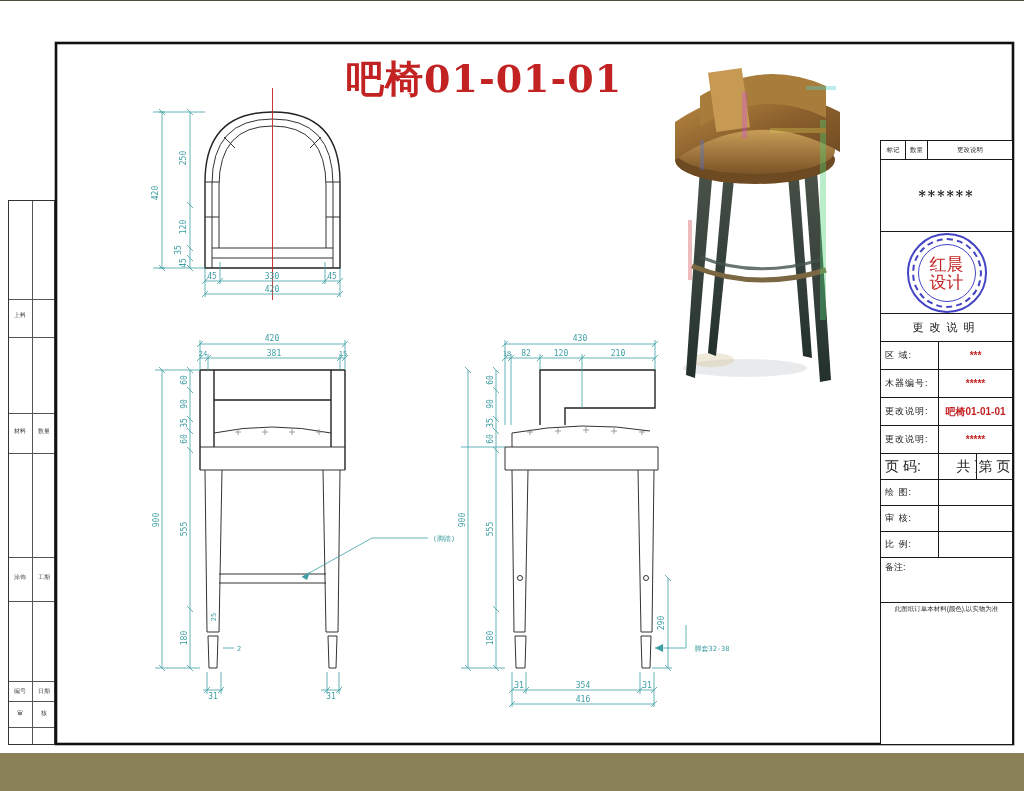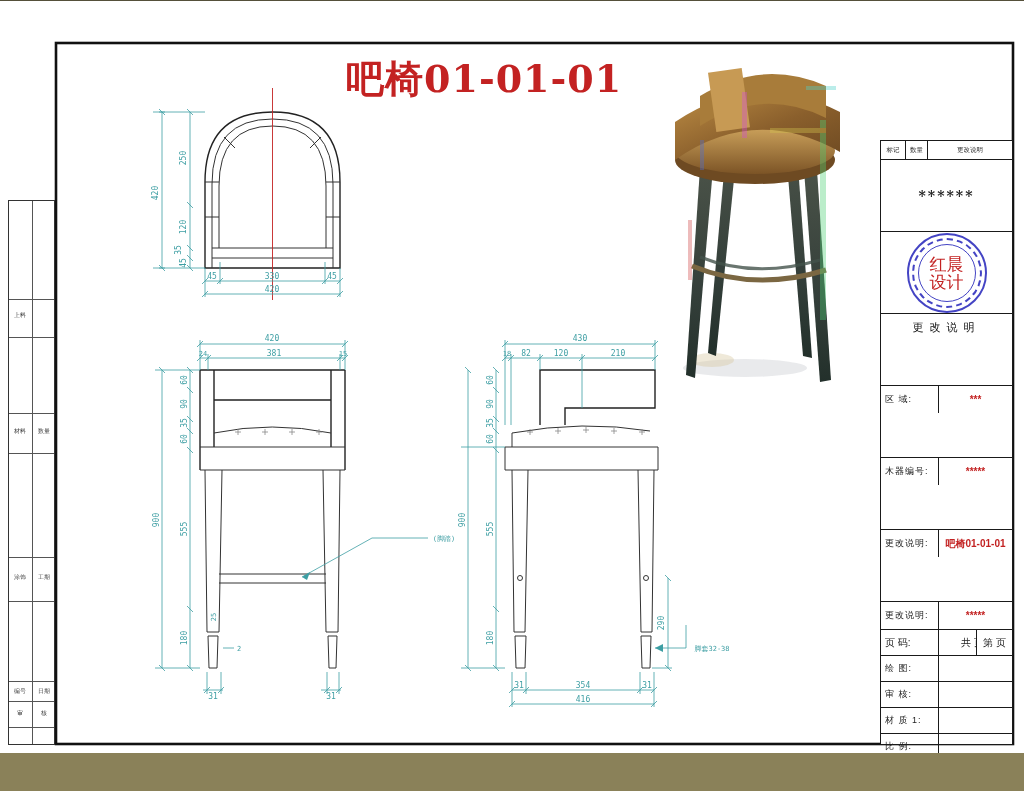--- a/index.html
+++ b/index.html
@@ -23,24 +23,24 @@
       font-family:"DejaVu Serif",serif;font-weight:bold;font-size:14px;letter-spacing:2px;}
   .logo-cell{height:82px;display:flex;align-items:center;justify-content:center;}
   .stamp{width:80px;height:80px;border:2px solid #4444C4;border-radius:50%;
       display:flex;align-items:center;justify-content:center;position:relative;}
   .stamp::before{content:"";position:absolute;inset:3px;border:2px dashed #4444C4;border-radius:50%;}
   .stamp::after{content:"";position:absolute;inset:9px;border:1px solid #4444C4;border-radius:50%;}
   .stamp-text{font-family:"DejaVu Serif",serif;color:#C32222;font-size:17px;line-height:18px;
       text-align:center;position:relative;z-index:2;}
   .sec-head{height:28px;display:flex;align-items:center;justify-content:center;
       letter-spacing:6px;font-size:11px;color:#111;}
-  .info{height:28px;margin-top:44px;}
+  .info{height:28px;}
   .info .lbl{width:57px;justify-content:flex-start;padding-left:4px;letter-spacing:1px;}
   .info .val{flex:1;color:#C32222;font-weight:bold;font-size:10px;}
-  .pagerow{height:26px;font-size:10px;text-align:center;}
+  .pagerow{height:26px;font-size:14px;text-align:center;}
   .pagerow .lbl{width:57px;justify-content:flex-start;padding-left:4px;}
   .pagerow .c2{width:38px;padding-left:30px;}
   .pagerow .c3{flex:1;}
   .field{height:26px;text-align:center;}
   .field .lbl{width:57px;justify-content:flex-start;padding-left:4px;letter-spacing:1px;}
   .field .val{flex:1;}
   .remark{height:45px;align-items:flex-start;}
   .remark .lbl{padding:3px 0 0 4px;}
   .tb-footer{height:13px;display:flex;align-items:center;justify-content:center;
       font-size:6.5px;color:#333;border-top:1px solid #1a1a1a;letter-spacing:0;}
@@ -287,24 +287,20 @@
 
   <div class="tb-row field">
     <div class="tb-cell lbl">绘  图:</div>
     <div class="tb-cell val"></div>
   </div>
   <div class="tb-row field">
     <div class="tb-cell lbl">审  核:</div>
     <div class="tb-cell val"></div>
   </div>
   <div class="tb-row field">
-    <div class="tb-cell lbl">材 质 1:</div>
-    <div class="tb-cell val"></div>
-  </div>
-  <div class="tb-row field">
     <div class="tb-cell lbl">比  例:</div>
     <div class="tb-cell val"></div>
   </div>
 
   <div class="tb-row remark">
     <div class="lbl">备注:</div>
   </div>
   <div class="tb-footer">此图纸订单本材料(颜色),以实物为准</div>
 </div>
 

